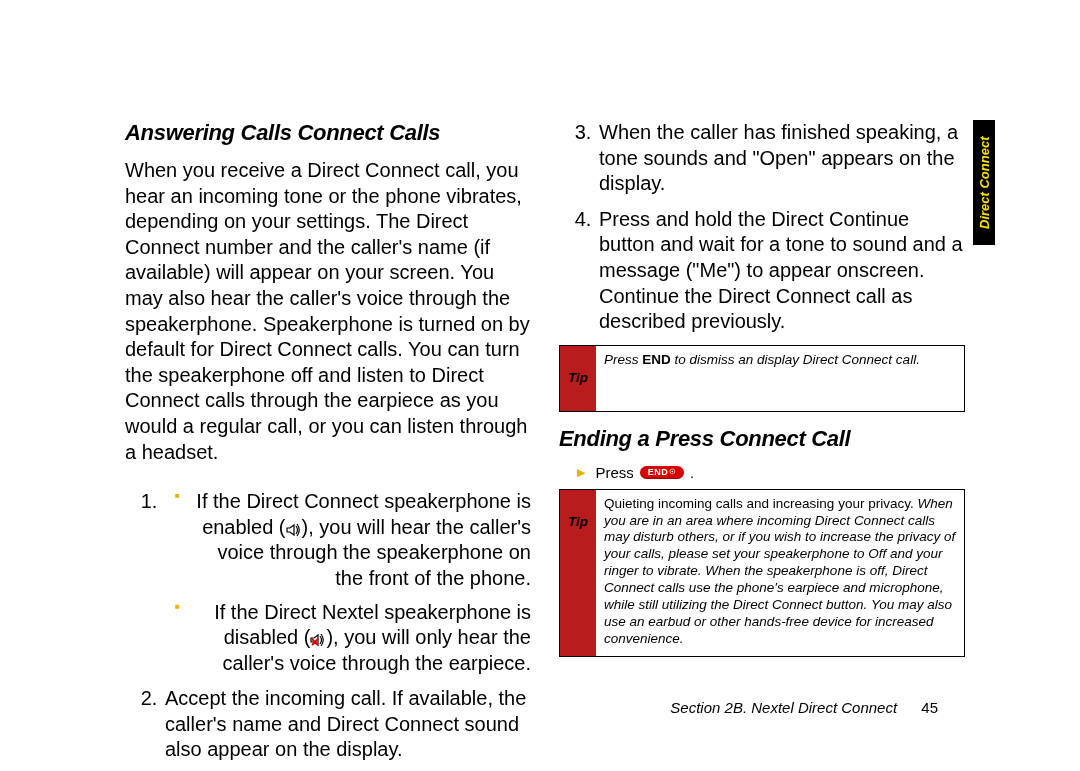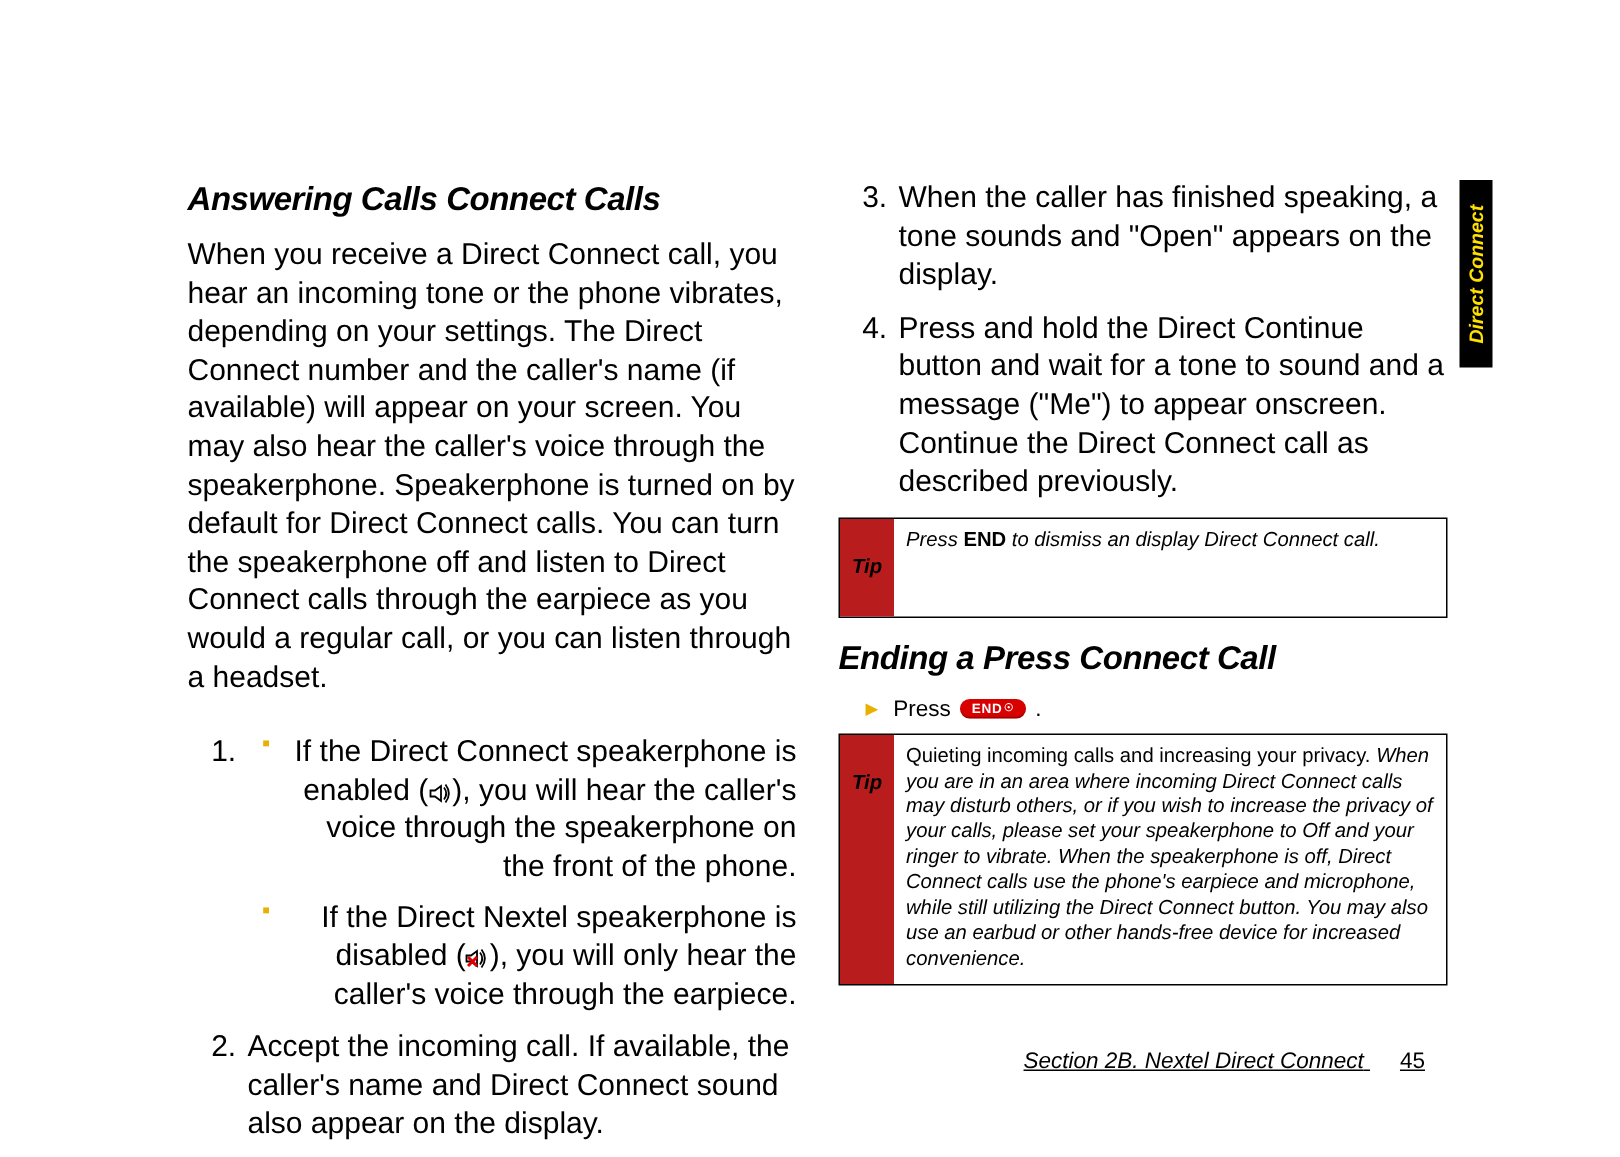--- a/index.html
+++ b/index.html
@@ -93,24 +93,23 @@
     padding: 1px 8px 2px 8px;
     font-size: 9px;
     font-weight: bold;
     letter-spacing: 0.5px;
     box-shadow: inset 0 -1px 1px rgba(0,0,0,.3);
   }
   .end-key sup { font-size: 7px; margin-left:1px; }
   .footer {
     position: absolute;
     bottom: 55px;
-    right: 130px;
+    right: 142px;
     font-style: italic;
     font-size: 15px;
-    text-decoration: underline;
   }
   .footer .pn { font-style: normal; margin-left: 20px; }
 </style>
 </head>
 <body>
 
 <div class="page">
 
   <div class="side-tab">Direct Connect</div>
 

